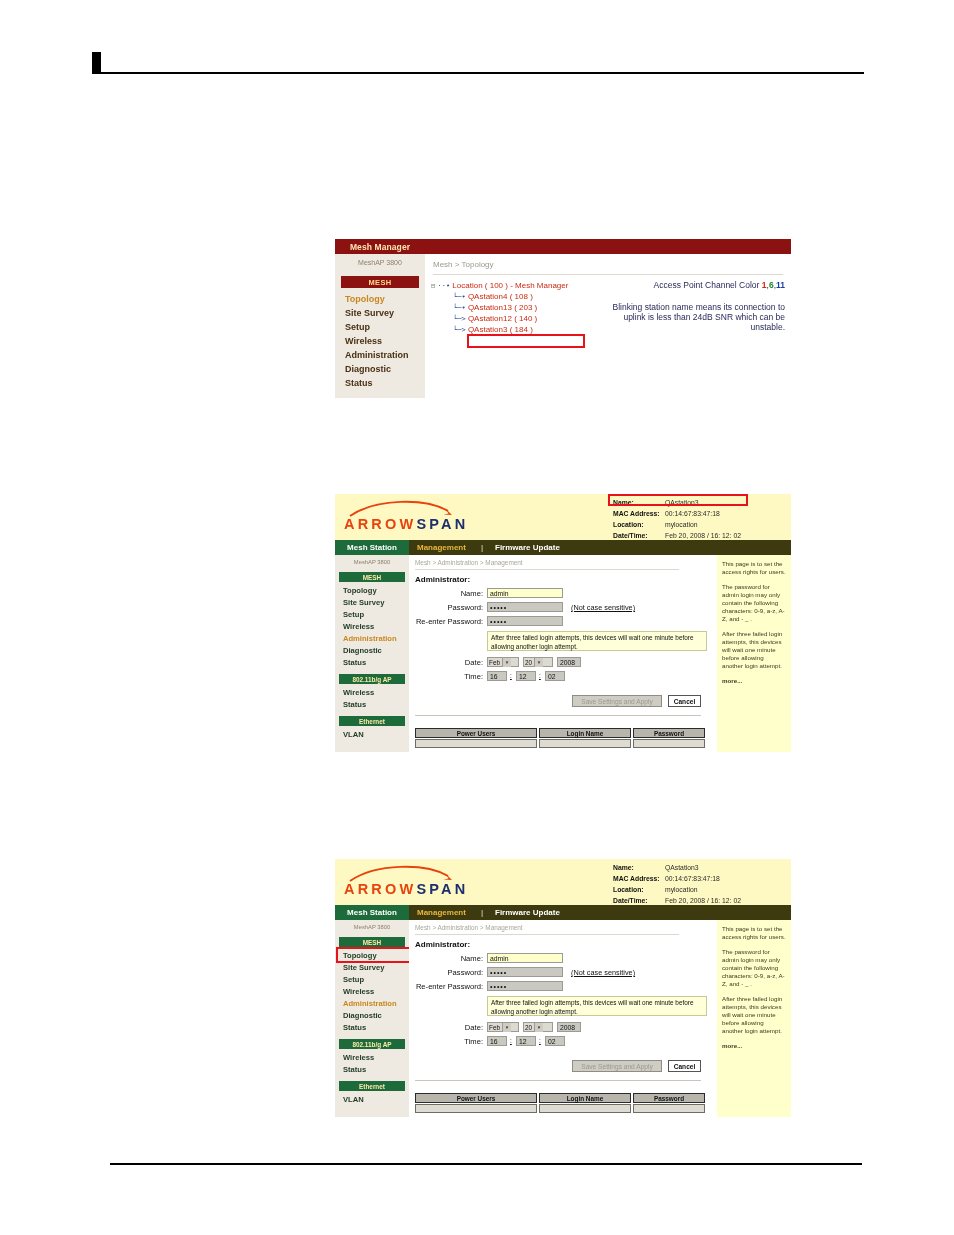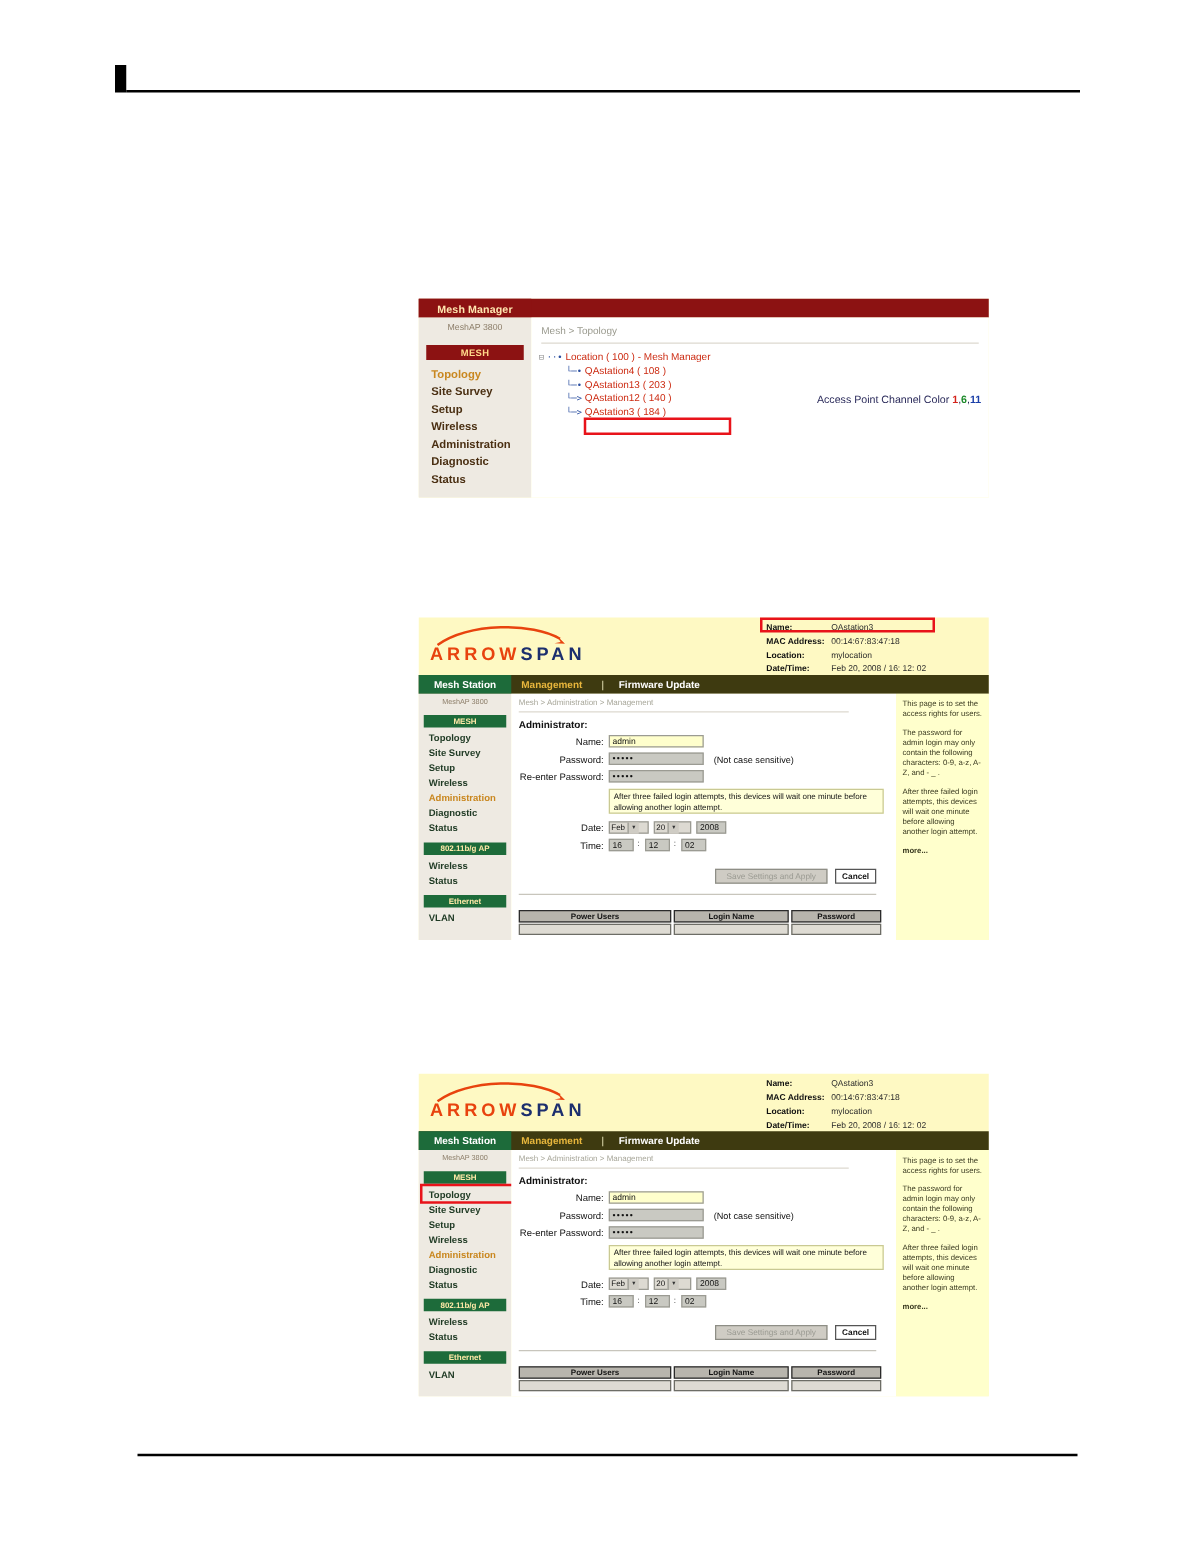--- a/index.html
+++ b/index.html
@@ -46,21 +46,21 @@
   .f1-link.sel { color:#c9871f; }
   .f1-body { position:absolute; left:90px; top:15px; width:366px; height:144px; background:#fff; }
   .f1-crumb { position:absolute; left:8px; top:6px; font-size:8px; color:#9a9a8e; }
   .f1-crumb-rule { position:absolute; left:8px; top:20px; width:350px; height:1px; background:#ddd9cf; }
   .f1-tree { position:absolute; left:6px; top:26px; font-size:8px; color:#cc2b12; white-space:nowrap; }
   .f1-tree .row { height:11px; line-height:11px; }
   .f1-tree .ind1 { padding-left:22px; }
   .f1-tree .glyph { color:#8a8a8a; font-family:"DejaVu Sans Mono", monospace; font-size:7px; }
   .f1-tree .arr { color:#2b4fa0; font-family:"DejaVu Sans Mono", monospace; font-size:7px; }
   .f1-note { position:absolute; right:6px; top:26px; width:185px; text-align:right; font-size:8.5px; color:#2a2a5a; }
-  .f1-note .chan { margin-bottom:12px;margin-top:34px; }
+  .f1-note .chan { margin-bottom:12px; }
   .c1 { color:#d4241c; font-weight:bold; }
   .c6 { color:#1d8a2a; font-weight:bold; }
   .c11{ color:#1b3fa8; font-weight:bold; }
   .redbox { position:absolute; border:2px solid #e8131a; }
 
   
   .asp { position:absolute; width:456px;padding-left:13px; }
   .asp-logo { position:absolute; left:5px; top:4px; width:120px; height:36px; }
   .asp-arc { position:absolute; left:8px; top:2px; width:108px; height:18px; }
   .asp-word { position:absolute; left:4px; top:18px; font-size:14.5px; font-weight:bold; letter-spacing:3.2px; }
@@ -96,21 +96,21 @@
   .asp-h { position:absolute; left:6px; top:20px; font-size:8px; font-weight:bold; color:#111; }
 
   .fld-lbl { position:absolute; font-size:7.6px; color:#111; text-align:right; }
   .fld {
     position:absolute; height:10px; border:1px solid #9b9b93; font-size:6.8px; color:#111;
     padding:0 2px; line-height:9px; font-family:"Liberation Sans", sans-serif;
   }
   .fld.yellow { background:#ffffcc; }
   .fld.grey { background:#c9c9c2; }
   .fld.dots { letter-spacing:1px; font-size:7px; }
-  .hint-inline { position:absolute; font-size:7.3px; color:#111; }
+  .hint-inline { position:absolute; font-size:7.3px; color:#111;text-decoration:underline; }
 
   .warnbox {
     position:absolute; background:#ffffd9; border:1px solid #c9c993;
     font-size:6.4px; color:#111; padding:2px 3px; line-height:8.5px;
   }
 
   .sel-wrap { position:absolute; height:10px; border:1px solid #9b9b93; background:#dddad2;
       font-size:6.4px; color:#111; padding:0 1px; line-height:9px; display:flex; align-items:center; }
   .sel-arrow { width:9px; height:9px; margin-left:2px; background:#cfccc4; border-left:1px solid #9b9b93;
       display:flex; align-items:center; justify-content:center; font-size:5px; color:#333; }
@@ -193,20 +193,21 @@
         <span class="arr">└─&gt;</span>
         <span>QAstation3 ( 184 )</span>
       </div>
     </div>
     <div class="redbox" style="left:42px; top:80px; width:118px; height:14px;"></div>
 
     <div class="f1-note">
       <div class="chan">
         <span>Access Point Channel Color </span><span class="c1">1</span><span>,</span><span class="c6">6</span><span>,</span><span class="c11">11</span>
       </div>
+      <div>Blinking station name means its connection to uplink is less than 24dB SNR which can be unstable.</div>
     </div>
   </div>
 </div>
 
 <div class="shot asp" id="fig2">
 
   <div class="asp-logo">
     <svg class="asp-arc" viewBox="0 0 108 18">
       <path d="M2 16 C 28 -2, 78 -2, 100 11" stroke="#e8430e" stroke-width="2" fill="none"></path>
       <path d="M104 15 L 97 8 L 100.5 13.5 L 95.5 14.5 Z" fill="#e8430e"></path>

